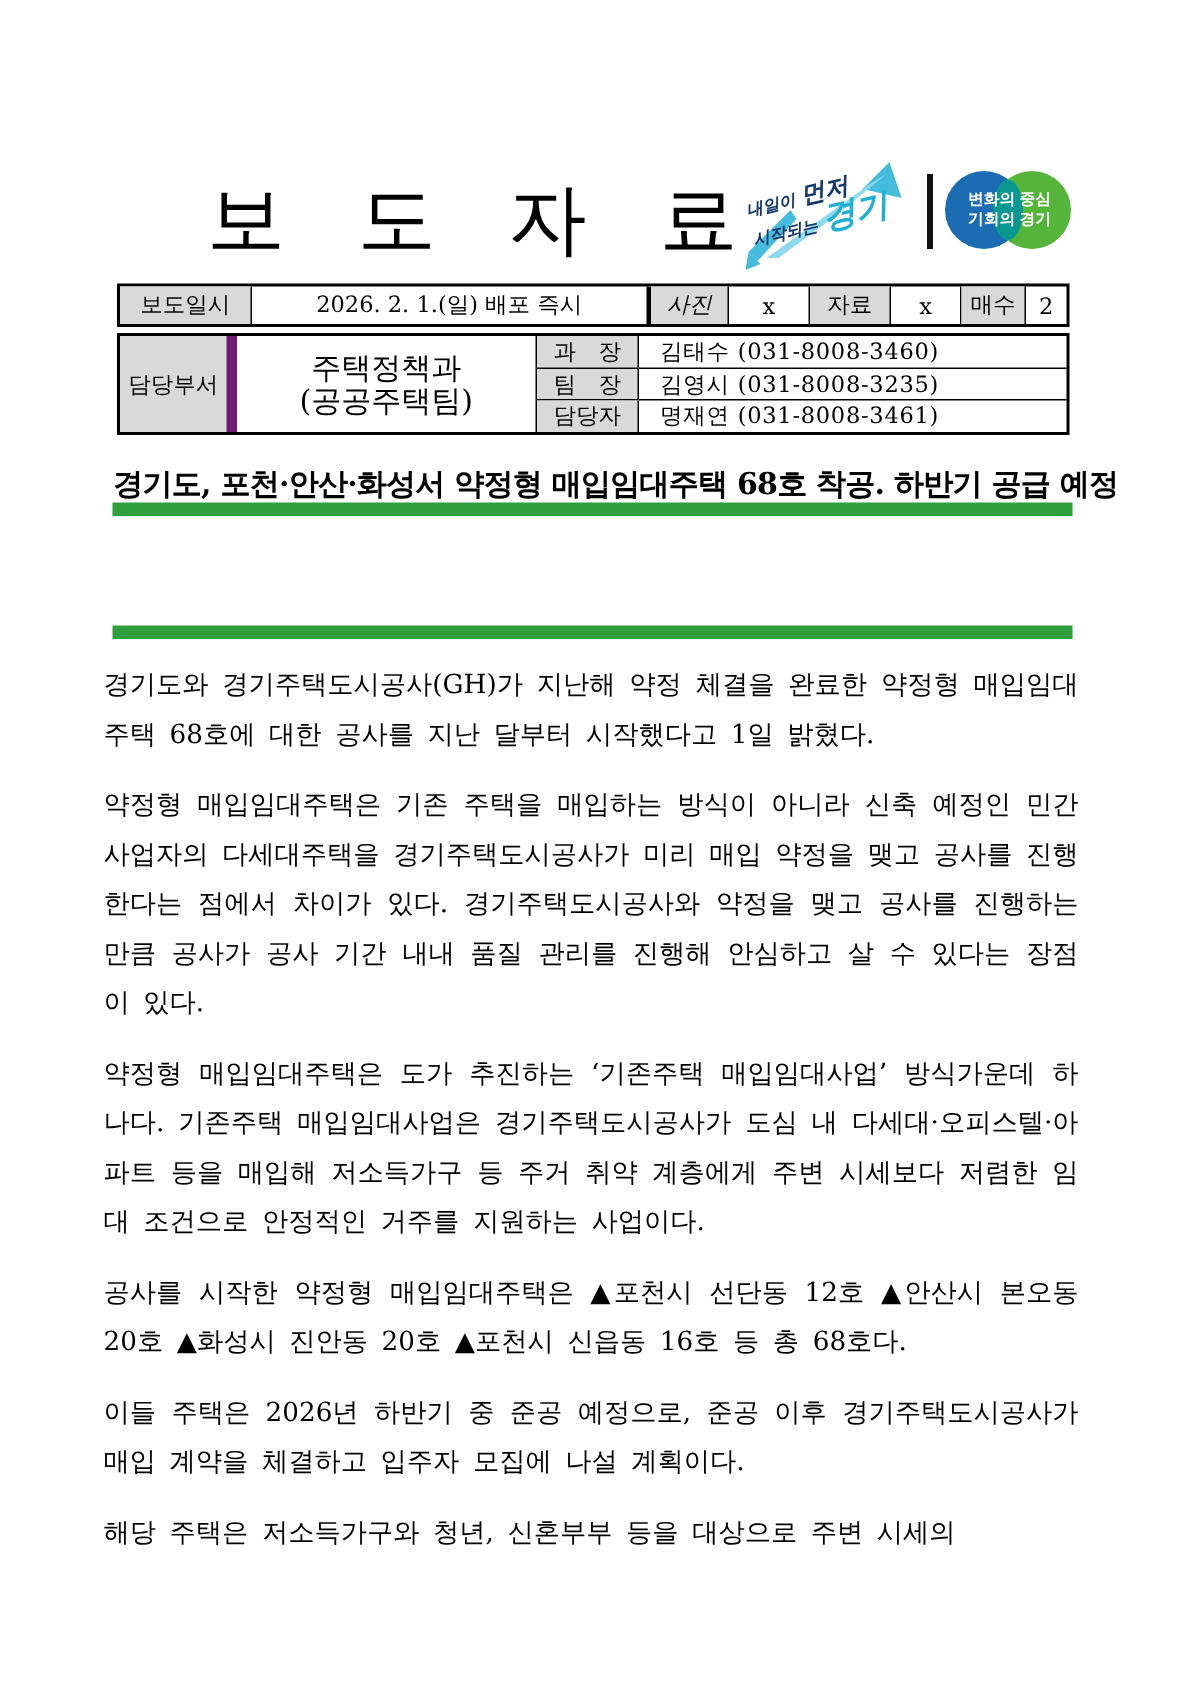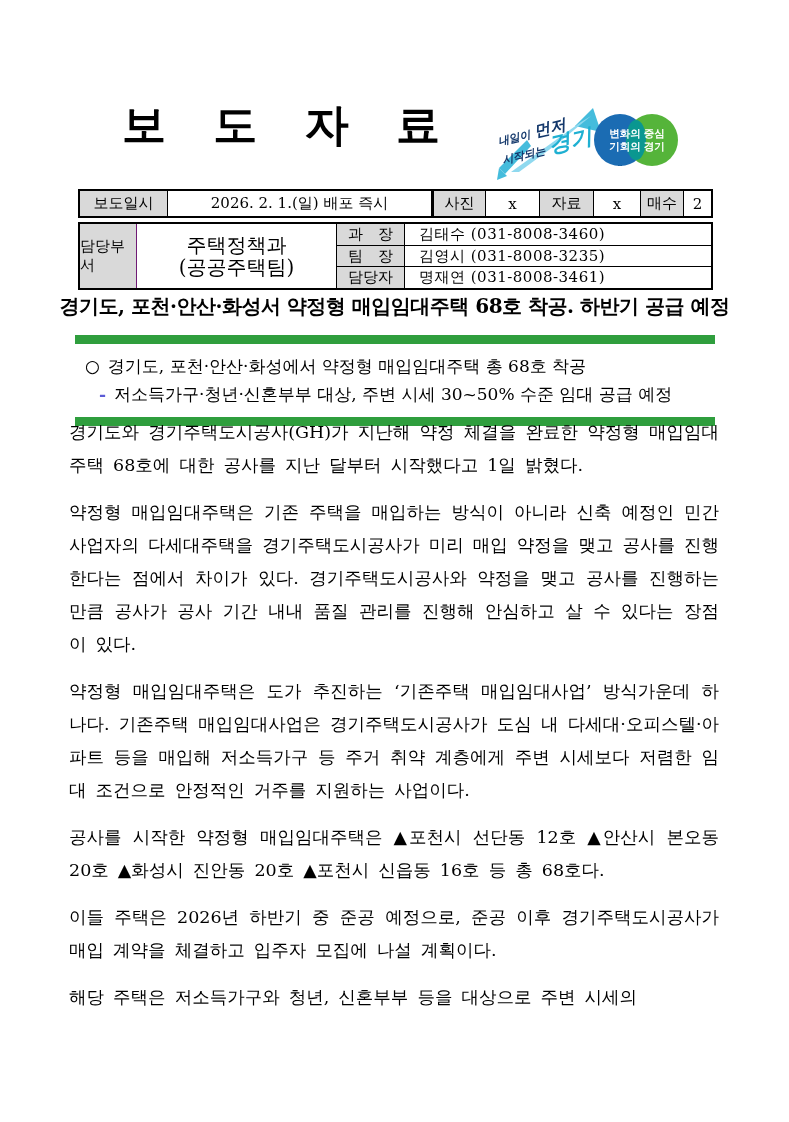--- a/index.html
+++ b/index.html
@@ -2,86 +2,86 @@
 <html lang="ko" style="--accent-green: #2f9e3d; --label-gray: #d9d9d9; --sub-marker-blue: #5b5bd6; --logo-navy: #14386b; --logo-teal: #1fb0d2; --logo-blue-circle: #1b6cb3; --logo-green-circle: #55b43a; --logo-overlap-teal: #0a9790;"><head>
 <meta charset="utf-8">
 <style>
   html,body{margin:0;padding:0;background:#fff;}
   .page{
     position:relative;width:789px;height:1122px;background:#fff;
     font-family:"DejaVu Serif","Liberation Serif",serif;color:#000;overflow:hidden;
   }
   
   .masthead-title{
-    position:absolute;left:122px;top:96px;margin:0;
-    font-size:44px;font-weight:bold;letter-spacing:6px;word-spacing:20px;
+    position:absolute;left:122px;top:96px;margin:16px;
+    font-size:52px;font-weight:normal;letter-spacing:6px;word-spacing:20px;
     white-space:nowrap;
   }
   .logo-arrow{position:absolute;left:497px;top:106px;width:116px;height:74px;}
   .logo-arrow svg{position:absolute;left:0;top:0;}
   .logo-arrow-text{
     position:absolute;left:3px;top:26px;transform:rotate(-13deg);
     transform-origin:left center;white-space:nowrap;
     font-family:"Liberation Sans","DejaVu Sans",sans-serif;font-weight:bold;font-style:italic;
     color:var(--logo-navy,#14386b);line-height:15px;
   }
   .logo-arrow-text .small{font-size:11px;}
   .logo-arrow-text .mid{font-size:16px;}
   .logo-arrow-text .accent{font-size:22px;color:var(--logo-teal,#1fb0d2);}
   .logo-sep{position:absolute;left:618px;top:116px;width:4px;height:50px;background:#121212;}
-  .logo-circles{position:absolute;left:592px;top:106px;width:90px;height:68px;}
+  .logo-circles{position:absolute;left:628px;top:106px;width:90px;height:68px;}
   .logo-circles-text{
     position:absolute;left:0;top:50%;width:100%;transform:translateY(-50%);
     text-align:center;color:#fff;font-weight:bold;font-size:10.5px;line-height:13px;
     font-family:"Liberation Sans","DejaVu Sans",sans-serif;
   }
   
   .tbl{position:absolute;left:78px;width:635px;border:2px solid #000;box-sizing:border-box;
        display:flex;font-size:15px;}
   .cell{display:flex;align-items:center;justify-content:center;box-sizing:border-box;}
   .lbl{background:var(--label-gray,#d9d9d9);}
   .tbl-a{top:189px;height:29px;}
   .tbl-a .cell{border-right:1px solid #000;}
   .tbl-a .cell:last-child{border-right:none;}
   .ca-1{width:88px;}
   .ca-2{width:264px;}
-  .ca-3{width:54px;border-left:2px solid #000;}
+  .ca-3{width:54px;border-left:2px solid #000;font-style:italic;}
   .ca-4{width:54px;}
   .ca-5{width:54px;}
   .ca-6{width:47px;}
   .ca-7{width:43px;text-align:right;}
   .ca-8{flex:1;}
   .tbl-b{top:222px;height:68px;}
-  .cb-1{width:57px;border-right:1px solid #701a75;}
+  .cb-1{width:78px;border-right:7px solid #701a75;}
   .cb-2{width:200px;border-right:1px solid #000;flex-direction:column;line-height:22px;font-size:20px;}
   .cb-right{flex:1;display:flex;flex-direction:column;}
   .cb-row{flex:1;display:flex;border-top:1px solid #000;justify-content:flex-end;}
   .cb-row:first-child{border-top:none;}
   .cb-lbl{width:68px;border-right:1px solid #000;}
   .cb-val{flex:1;justify-content:flex-start;padding-left:14px;font-size:15px;letter-spacing:0.5px;}
   
   .headline{
-    position:absolute;left:40px;width:709px;top:293px;margin:0;
+    position:absolute;left:40px;width:709px;top:293px;margin:16px;
     text-align:center;font-size:20px;font-weight:bold;letter-spacing:-0.5px;white-space:nowrap;
   }
   .green-bar{position:absolute;left:75px;width:640px;height:9px;background:var(--accent-green,#2f9e3d);}
   .bar-top{top:335px;}
   .bar-bottom{top:417px;}
   .summary{
     position:absolute;left:75px;width:640px;top:344px;height:73px;
     display:flex;flex-direction:column;justify-content:center;gap:5px;
     font-size:17px;box-sizing:border-box;padding-left:10px;
   }
   .summary-line{white-space:nowrap;}
   .summary-sub{padding-left:14px;}
   .marker{margin-right:8px;}
   .marker-sub{color:var(--sub-marker-blue,#5b5bd6);font-weight:bold;margin-right:8px;}
   
   .body-text{
-    position:absolute;left:69px;width:650px;top:416px;
+    position:absolute;left:69px;width:650px;top:441px;
     font-size:17.5px;line-height:33px;text-align:justify;word-spacing:3.5px;
   }
   .body-text p{margin:0 0 14px 0;}
 </style>
 </head>
 <body>
 
 <div class="page">
 
   <h1 class="masthead-title">보 도 자 료</h1>
@@ -148,28 +148,20 @@
       <div class="cb-row">
         <div class="cell lbl cb-lbl">담당자</div>
         <div class="cell cb-val">명재연 (031-8008-3461)</div>
       </div>
     </div>
   </div>
 
   <h2 class="headline">경기도, 포천·안산·화성서 약정형 매입임대주택 68호 착공. 하반기 공급 예정</h2>
 
   <div class="green-bar bar-top"></div>
-  <div class="summary">
-    <div class="summary-line">
-      <span class="marker">○</span><span>경기도, 포천·안산·화성에서 약정형 매입임대주택 총 68호 착공</span>
-    </div>
-    <div class="summary-line summary-sub">
-      <span class="marker-sub">-</span><span>저소득가구·청년·신혼부부 대상, 주변 시세 30~50% 수준 임대 공급 예정</span>
-    </div>
-  </div>
   <div class="green-bar bar-bottom"></div>
 
   <div class="body-text">
     <p>경기도와 경기주택도시공사(GH)가 지난해 약정 체결을 완료한 약정형 매입임대주택 68호에 대한 공사를 지난 달부터 시작했다고 1일 밝혔다.</p>
     <p>약정형 매입임대주택은 기존 주택을 매입하는 방식이 아니라 신축 예정인 민간사업자의 다세대주택을 경기주택도시공사가 미리 매입 약정을 맺고 공사를 진행한다는 점에서 차이가 있다. 경기주택도시공사와 약정을 맺고 공사를 진행하는 만큼 공사가 공사 기간 내내 품질 관리를 진행해 안심하고 살 수 있다는 장점이 있다.</p>
     <p>약정형 매입임대주택은 도가 추진하는 ‘기존주택 매입임대사업’ 방식가운데 하나다. 기존주택 매입임대사업은 경기주택도시공사가 도심 내 다세대·오피스텔·아파트 등을 매입해 저소득가구 등 주거 취약 계층에게 주변 시세보다 저렴한 임대 조건으로 안정적인 거주를 지원하는 사업이다.</p>
     <p>공사를 시작한 약정형 매입임대주택은 ▲포천시 선단동 12호 ▲안산시 본오동 20호 ▲화성시 진안동 20호 ▲포천시 신읍동 16호 등 총 68호다.</p>
     <p>이들 주택은 2026년 하반기 중 준공 예정으로, 준공 이후 경기주택도시공사가 매입 계약을 체결하고 입주자 모집에 나설 계획이다.</p>
     <p>해당 주택은 저소득가구와 청년, 신혼부부 등을 대상으로 주변 시세의</p>
   </div>

